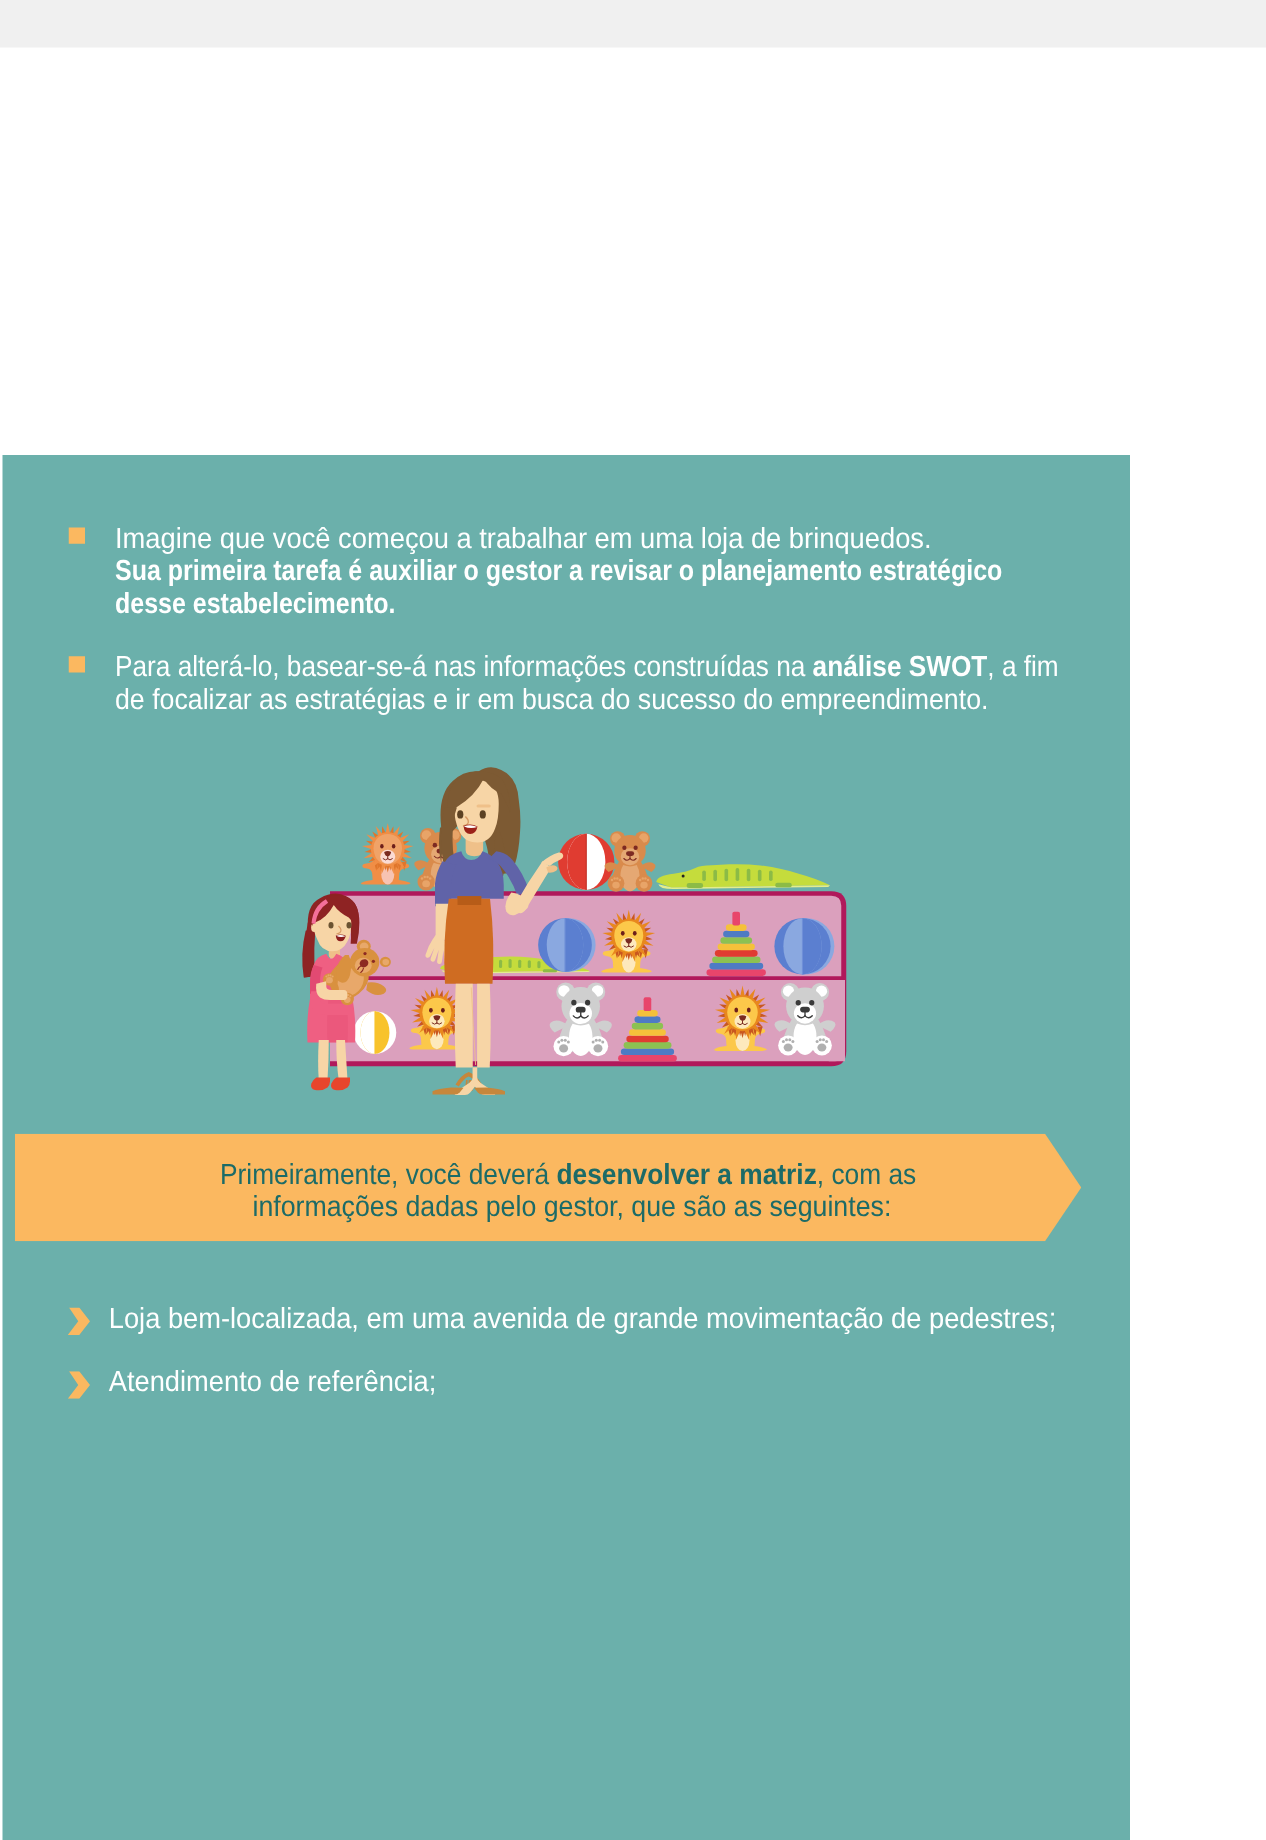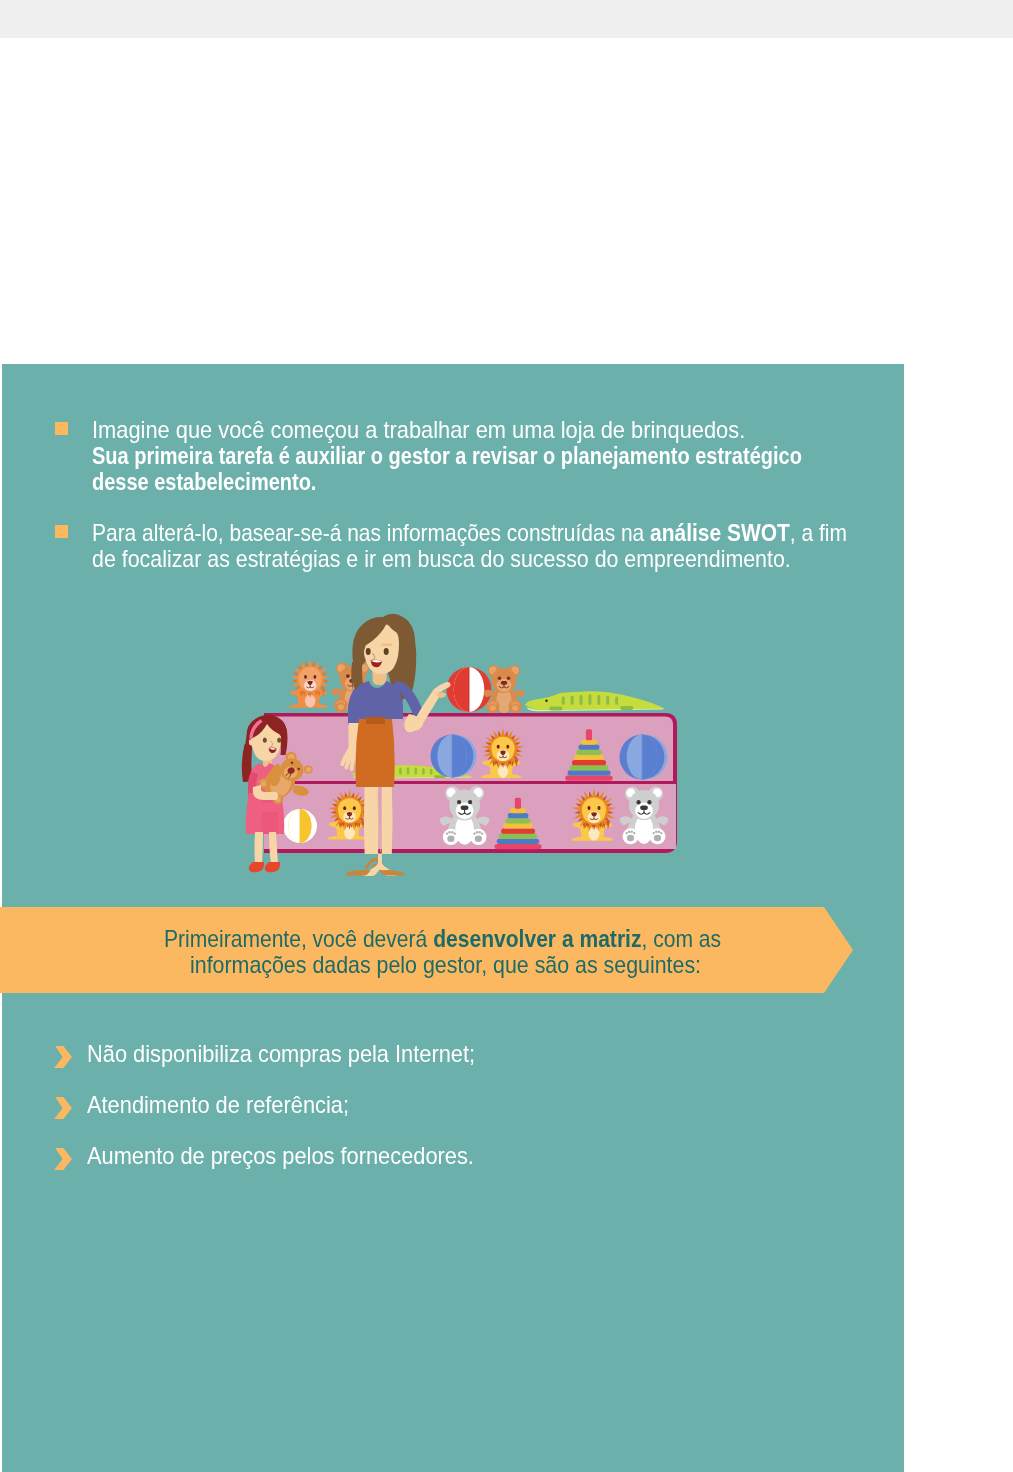--- a/index.html
+++ b/index.html
@@ -3,21 +3,21 @@
 <meta charset="utf-8">
 <style>
   html,body{margin:0;padding:0;}
   body{width:1013px;height:1472px;background:#ffffff;font-family:"Liberation Sans",sans-serif;overflow:hidden;}
   .page{position:relative;width:1013px;height:1472px;background:#fff;}
   .topbar{position:absolute;left:0;top:0;width:1013px;height:38px;background:#f0f0f0;}
   .teal{position:absolute;left:2px;top:364px;width:902px;height:1108px;background:#6bb0ab;}
   .bsq{position:absolute;width:13px;height:13px;background:#fbb860;}
   .iline{position:absolute;color:#ffffff;font-size:23.2px;white-space:nowrap;display:inline-block;transform-origin:left top;}
   .iline b{font-weight:700;}
-  .arrowband{position:absolute;left:0;top:907px;width:853px;height:86px;}
+  .arrowband{position:absolute;left:12px;top:907px;width:853px;height:86px;}
   .bline{position:absolute;color:#1c6b67;font-size:23.2px;white-space:nowrap;display:inline-block;transform-origin:left top;}
   .bline b{font-weight:700;}
   .list{position:absolute;left:52px;top:1040px;width:830px;}
   .litem{position:relative;height:51.2px;}
   .lchev{position:absolute;left:2px;top:6px;width:18px;height:22px;}
   .ltxt{position:absolute;left:35px;top:-0.5px;color:#ffffff;font-size:23.2px;line-height:28px;white-space:nowrap;display:inline-block;transform:scaleX(0.941);transform-origin:left center;}
 </style>
 </head>
 <body>
 
@@ -526,28 +526,22 @@
     </svg>
     <span class="bline" style="left:164px;top:19px;transform:scaleX(0.908);"><span>Primeiramente, você deverá </span><b>desenvolver a matriz</b><span>, com as</span></span>
     <span class="bline" style="left:190px;top:45px;transform:scaleX(0.922);"><span>informações dadas pelo gestor, que são as seguintes:</span></span>
   </div>
 
   <div class="list">
       <div class="litem">
         <span class="lchev"><svg width="18" height="22" viewBox="0 0 18 22">
             <path d="M1.2 0 L9.4 0 L18 11 L9.4 22 L0.2 22 L8.6 11 Z" fill="#fbb860"></path>
           </svg></span>
-        <span class="ltxt">Não disponibiliza compras pela Internet;</span>
+        <span class="ltxt">Loja bem-localizada, em uma avenida de grande movimentação de pedestres;</span>
       </div>
       <div class="litem">
         <span class="lchev"><svg width="18" height="22" viewBox="0 0 18 22">
             <path d="M1.2 0 L9.4 0 L18 11 L9.4 22 L0.2 22 L8.6 11 Z" fill="#fbb860"></path>
           </svg></span>
         <span class="ltxt">Atendimento de referência;</span>
       </div>
-      <div class="litem">
-        <span class="lchev"><svg width="18" height="22" viewBox="0 0 18 22">
-            <path d="M1.2 0 L9.4 0 L18 11 L9.4 22 L0.2 22 L8.6 11 Z" fill="#fbb860"></path>
-          </svg></span>
-        <span class="ltxt">Aumento de preços pelos fornecedores.</span>
-      </div>
     </div>
 </div>
 
 </body></html>

